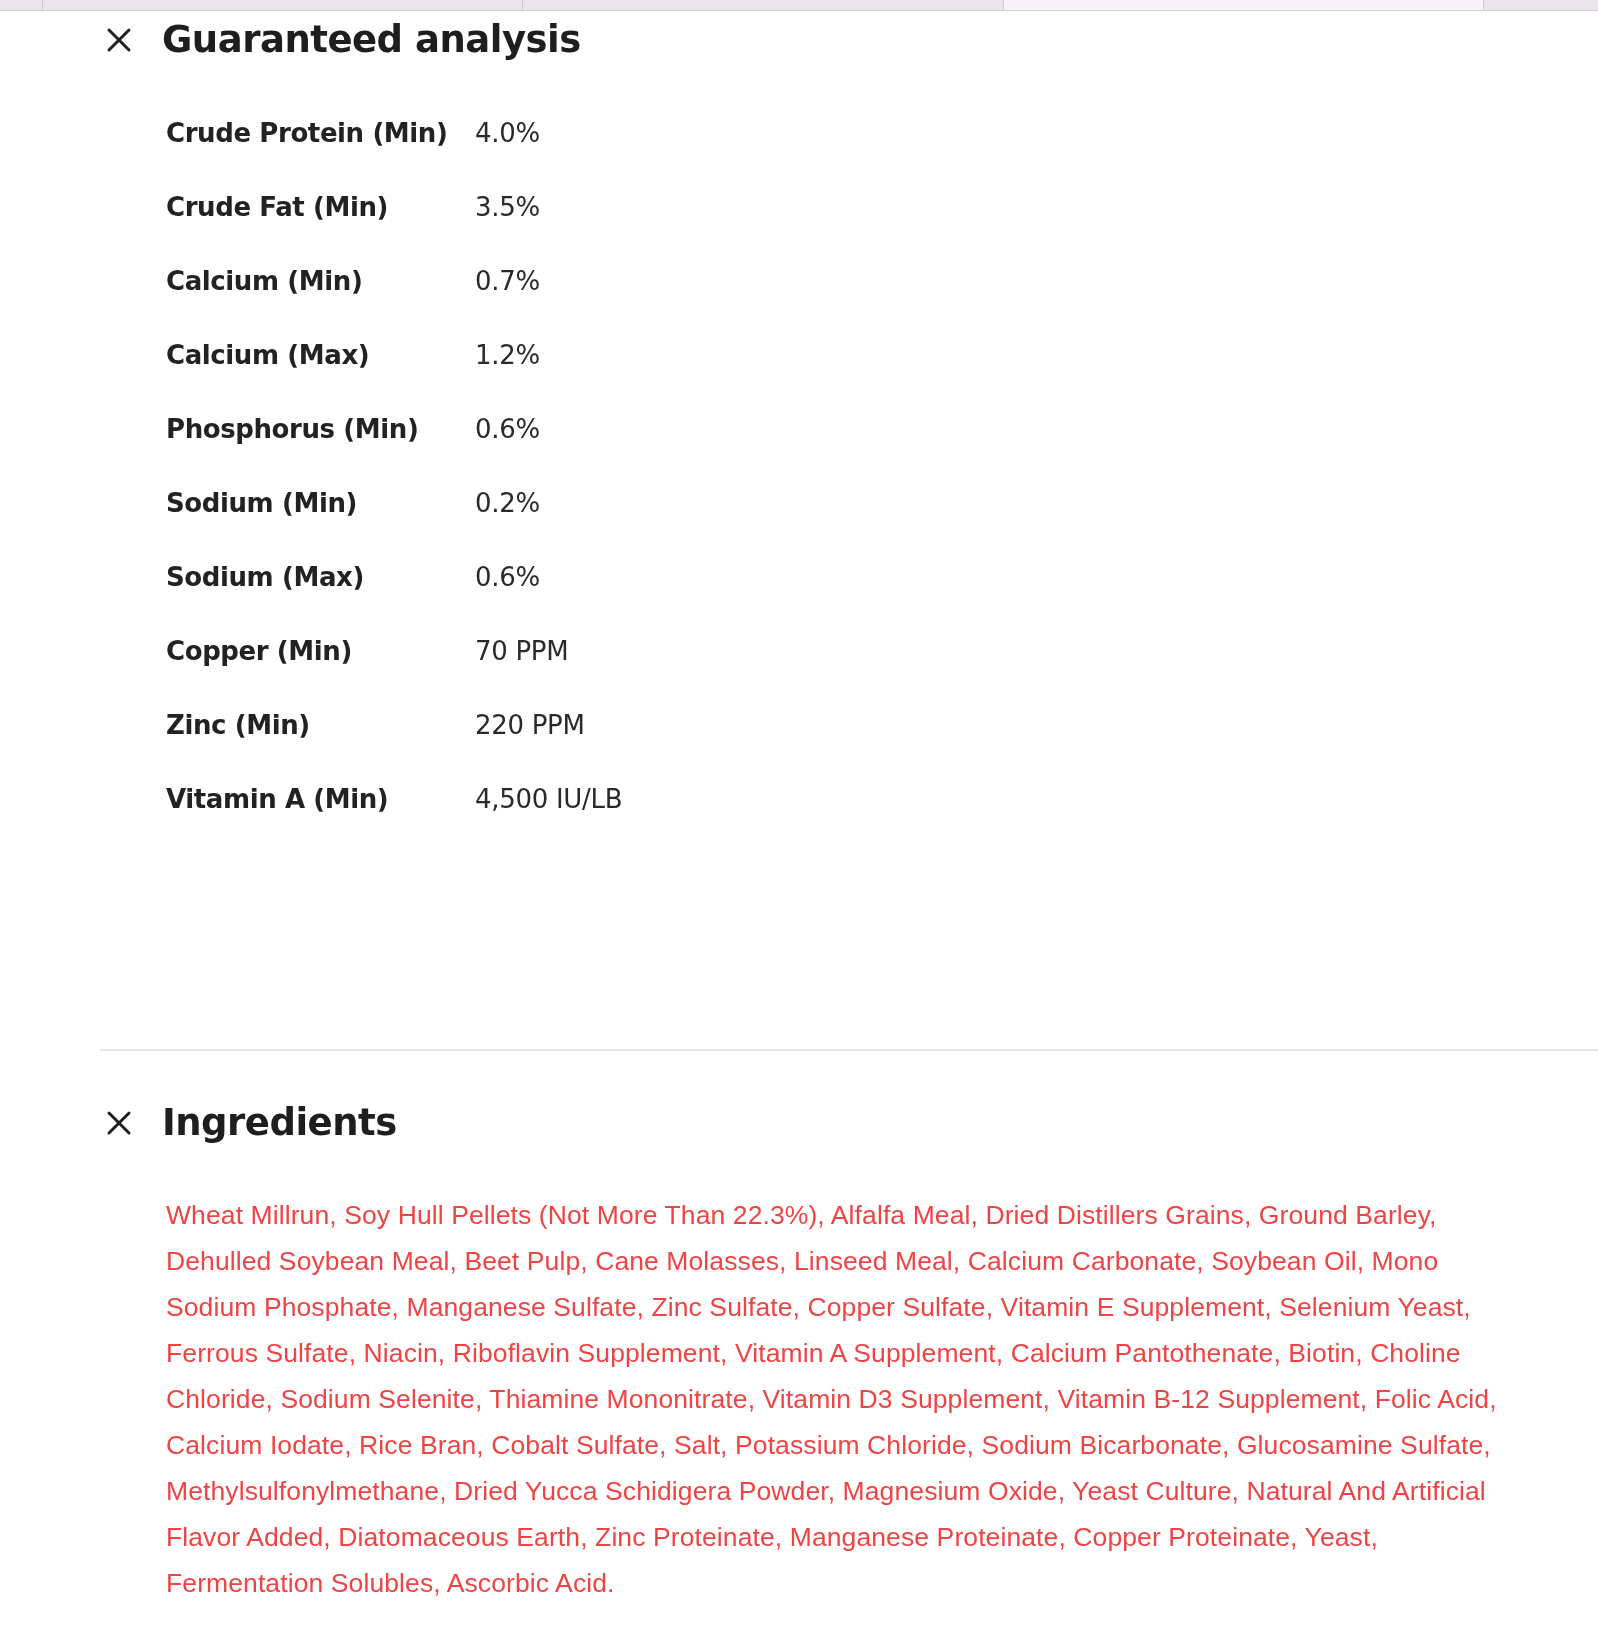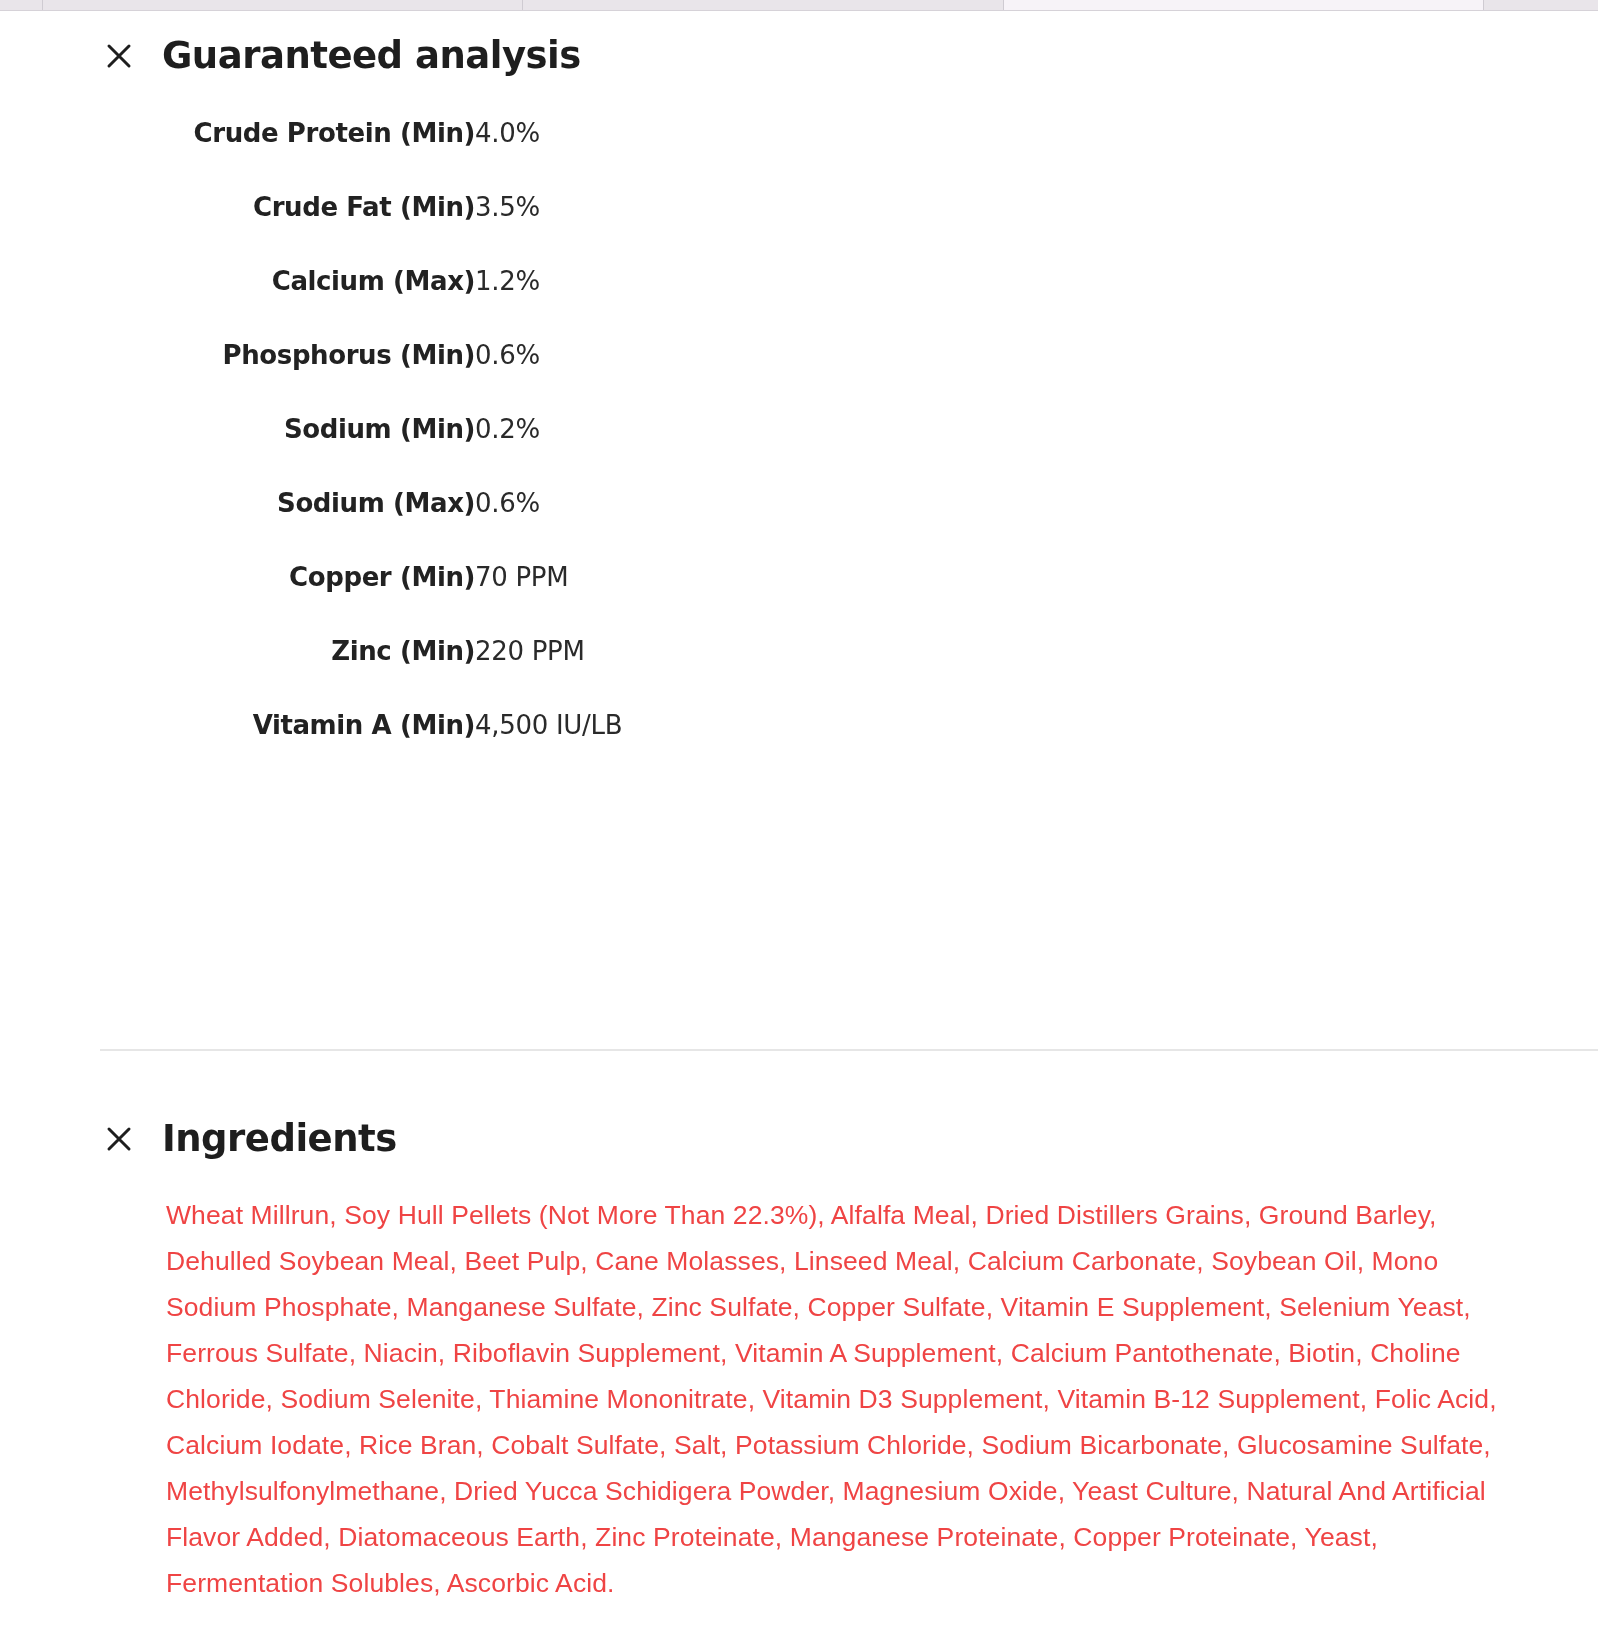--- a/index.html
+++ b/index.html
@@ -12,38 +12,38 @@
   .tabbar {
     position: absolute; left: 0; top: 0; width: 1598px; height: 10px;
     background: #e9e5ea; border-bottom: 1px solid #d6d2d8;
     display: flex;
   }
   .tab {
     height: 10px; border-right: 1px solid #cfcbd2; box-sizing: border-box;
   }
   .tab.active { background: #f7f3f8; }
   .section-head {
-    position: absolute; left: 100px; display: flex; align-items: center; margin-top: 16px;
+    position: absolute; left: 100px; display: flex; align-items: center;
   }
   .toggle {
     width: 38px; height: 38px; display: flex; align-items: center; justify-content: center;
     cursor: pointer;
   }
   .heading {
     margin: 0 0 0 24px;
     font-family: "DejaVu Sans", sans-serif; font-weight: bold;
     font-size: 37px; letter-spacing: -0.5px; color: #1e1e1e;
   }
   .analysis {
     position: absolute; left: 166px; top: 118px;
   }
   .row { display: flex; height: 74px; align-items: flex-start; }
   .row .label {
     width: 309px; font-weight: bold; font-size: 26px; color: #222;
-    font-family: "DejaVu Sans", sans-serif; letter-spacing: -0.4px; text-align: right;
+    font-family: "DejaVu Sans", sans-serif; letter-spacing: -0.4px;
   }
   .row .value {
     font-size: 26px; color: #2a2a2a; font-family: "DejaVu Sans", sans-serif;
     letter-spacing: -0.3px;
   }
   .divider {
     position: absolute; left: 100px; top: 1049px; width: 1498px; height: 2px;
     background: #e6e6e6;
   }
   .ingredients-text {
@@ -76,20 +76,24 @@
 <div class="analysis">
   <div class="row">
     <span class="label">Crude Protein (Min)</span>
     <span class="value">4.0%</span>
   </div>
   <div class="row">
     <span class="label">Crude Fat (Min)</span>
     <span class="value">3.5%</span>
   </div>
   <div class="row">
+    <span class="label">Calcium (Min)</span>
+    <span class="value">0.7%</span>
+  </div>
+  <div class="row">
     <span class="label">Calcium (Max)</span>
     <span class="value">1.2%</span>
   </div>
   <div class="row">
     <span class="label">Phosphorus (Min)</span>
     <span class="value">0.6%</span>
   </div>
   <div class="row">
     <span class="label">Sodium (Min)</span>
     <span class="value">0.2%</span>

